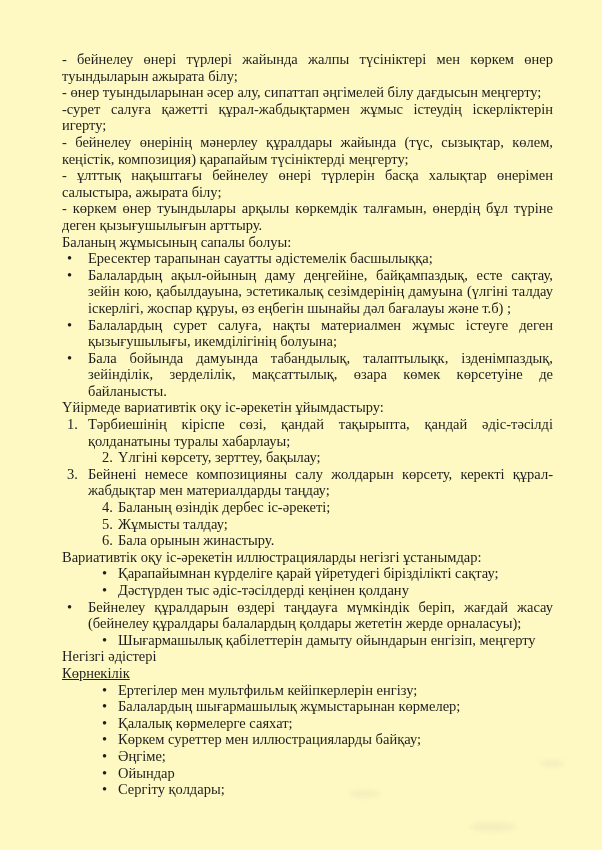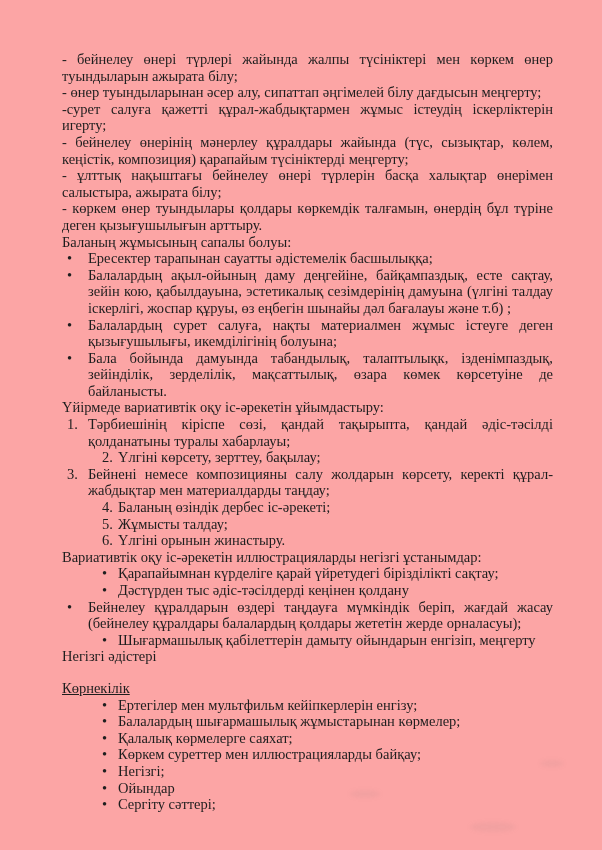--- a/index.html
+++ b/index.html
@@ -12,35 +12,34 @@
     height: 850px;
     overflow: hidden;
     font-family: "Liberation Serif", "DejaVu Serif", serif;
   }
   .page {
     position: relative;
     width: 602px;
     height: 850px;
     box-sizing: border-box;
     padding: 51px 49px 0 62px;
-    background: #fca5a5;
+    background: #fef9c3;
     color: #1e1e1e;
     font-size: 14.5px;
     line-height: 16.6px;
   }
   p, .li, .heading {
     margin: 0;
     text-align: justify;
   }
   .heading {
     font-weight: normal;
   }
   .underline {
     text-decoration: underline;
-    margin-top: 15px;
   }
   .li {
     position: relative;
   }
   .li .marker {
     position: absolute;
     top: 0;
   }
   
   .lvl1 { padding-left: 26px; }
@@ -62,21 +61,21 @@
 </head>
 <body>
 
 <div class="page">
 
   <p>- бейнелеу өнері түрлері жайында жалпы түсініктері мен көркем өнер туындыларын ажырата білу;</p>
   <p>- өнер туындыларынан әсер алу, сипаттап әңгімелей білу дағдысын меңгерту;</p>
   <p>-сурет салуға қажетті құрал-жабдықтармен жұмыс істеудің іскерліктерін игерту;</p>
   <p>- бейнелеу өнерінің мәнерлеу құралдары  жайында (түс, сызықтар, көлем, кеңістік, композиция) қарапайым түсініктерді меңгерту;</p>
   <p>- ұлттық нақыштағы бейнелеу өнері түрлерін басқа халықтар өнерімен салыстыра, ажырата білу;</p>
-  <p>- көркем өнер туындылары қолдары көркемдік талғамын, өнердің бұл түріне деген қызығушылығын арттыру.</p>
+  <p>- көркем өнер туындылары арқылы көркемдік талғамын, өнердің бұл түріне деген қызығушылығын арттыру.</p>
 
   <p class="heading">Баланың жұмысының сапалы болуы:</p>
 
   <div class="li lvl1">
     <span class="marker">•</span>
     <span>Ересектер  тарапынан сауатты әдістемелік басшылыққа;</span>
   </div>
   <div class="li lvl1">
     <span class="marker">•</span>
     <span>Балалардың ақыл-ойының даму деңгейіне, байқампаздық, есте сақтау, зейін кою, қабылдауына, эстетикалық сезімдерінің дамуына (үлгіні талдау іскерлігі, жоспар құруы, өз еңбегін шынайы дәл бағалауы және т.б) ;</span>
@@ -107,21 +106,21 @@
   <div class="li lvl2">
     <span class="marker">4.</span>
     <span>Баланың өзіндік дербес іс-әрекеті;</span>
   </div>
   <div class="li lvl2">
     <span class="marker">5.</span>
     <span>Жұмысты талдау;</span>
   </div>
   <div class="li lvl2">
     <span class="marker">6.</span>
-    <span>Үлгіні орынын жинастыру.</span>
+    <span>Бала орынын жинастыру.</span>
   </div>
 
   <p class="heading">Вариативтік оқу іс-әрекетін иллюстрацияларды негізгі ұстанымдар:</p>
 
   <div class="li lvl2">
     <span class="marker">•</span>
     <span>Қарапайымнан күрделіге қарай үйретудегі бірізділікті сақтау;</span>
   </div>
   <div class="li lvl2">
     <span class="marker">•</span>
@@ -152,27 +151,27 @@
     <span>Қалалық көрмелерге саяхат;</span>
   </div>
   <div class="li lvl2">
     <span class="marker">•</span>
     <span>Көркем суреттер мен иллюстрацияларды байқау;</span>
   </div>
 
 
   <div class="li lvl2">
     <span class="marker">•</span>
-    <span>Негізгі;</span>
+    <span>Әңгіме;</span>
   </div>
   <div class="li lvl2">
     <span class="marker">•</span>
     <span>Ойындар</span>
   </div>
   <div class="li lvl2">
     <span class="marker">•</span>
-    <span>Сергіту сәттері;</span>
+    <span>Сергіту қолдары;</span>
   </div>
 
   <div class="artifact a1"></div>
   <div class="artifact a2"></div>
   <div class="artifact a3"></div>
 </div>
 
 </body></html>

